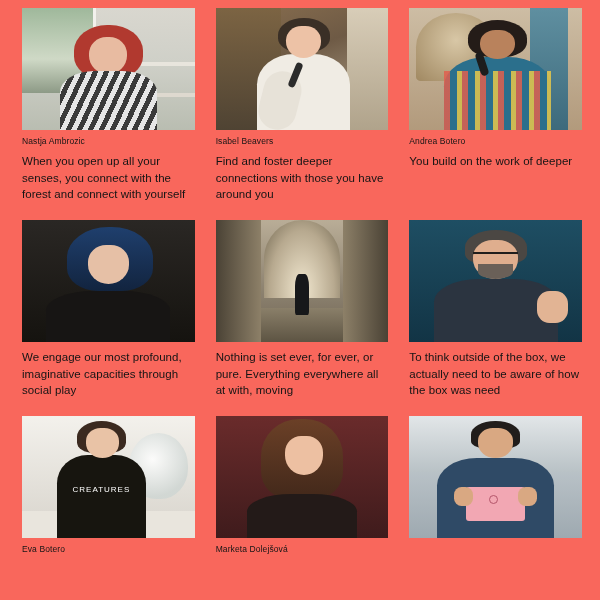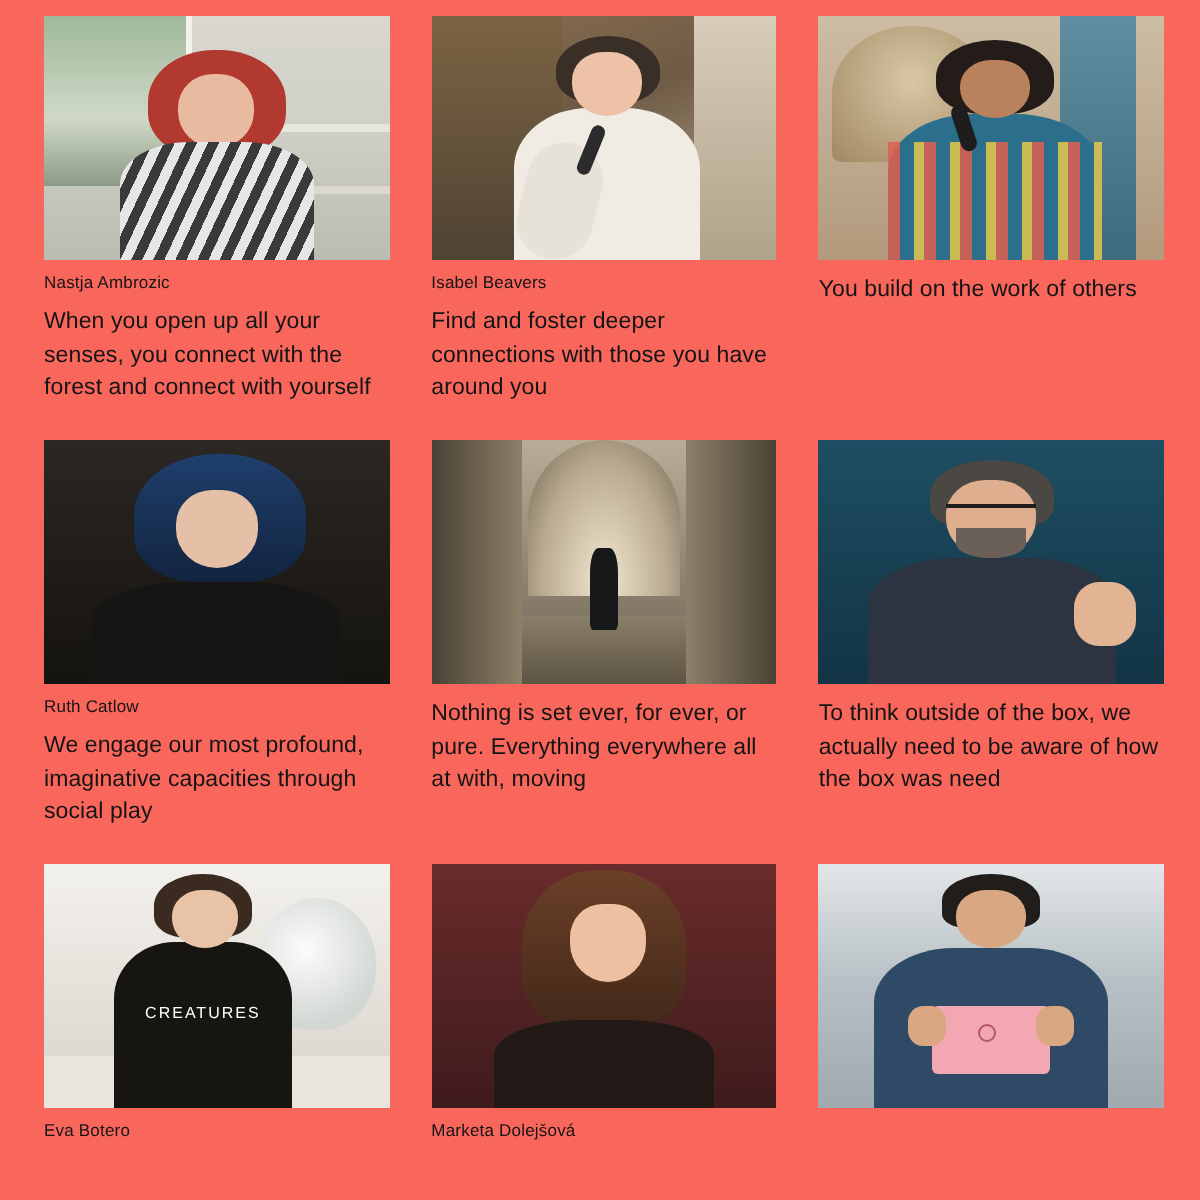--- a/index.html
+++ b/index.html
@@ -221,31 +221,31 @@
     <div class="photo p3">
       <div class="layer bg"></div>
         <div class="col"></div>
         <div class="arch"></div>
       <div class="dress"></div>
         <div class="pattern"></div>
       <div class="hair"></div>
         <div class="face"></div>
         <div class="mic"></div>
     </div>
-    <div class="quote">You build on the work of others</div>
+    <div class="name">Andrea Botero</div>
+    <div class="quote">You build on the work of deeper</div>
   </div>
 
   <div class="card">
     <div class="photo p4">
       <div class="layer bg"></div>
         <div class="hair"></div>
         <div class="face"></div>
         <div class="body"></div>
     </div>
-    <div class="name">Ruth Catlow</div>
     <div class="quote">We engage our most profound, imaginative capacities through social play</div>
   </div>
 
   <div class="card">
     <div class="photo p5">
       <div class="layer bg"></div>
         <div class="vault"></div>
         <div class="floor"></div>
       <div class="lcol"></div>
         <div class="rcol"></div>

